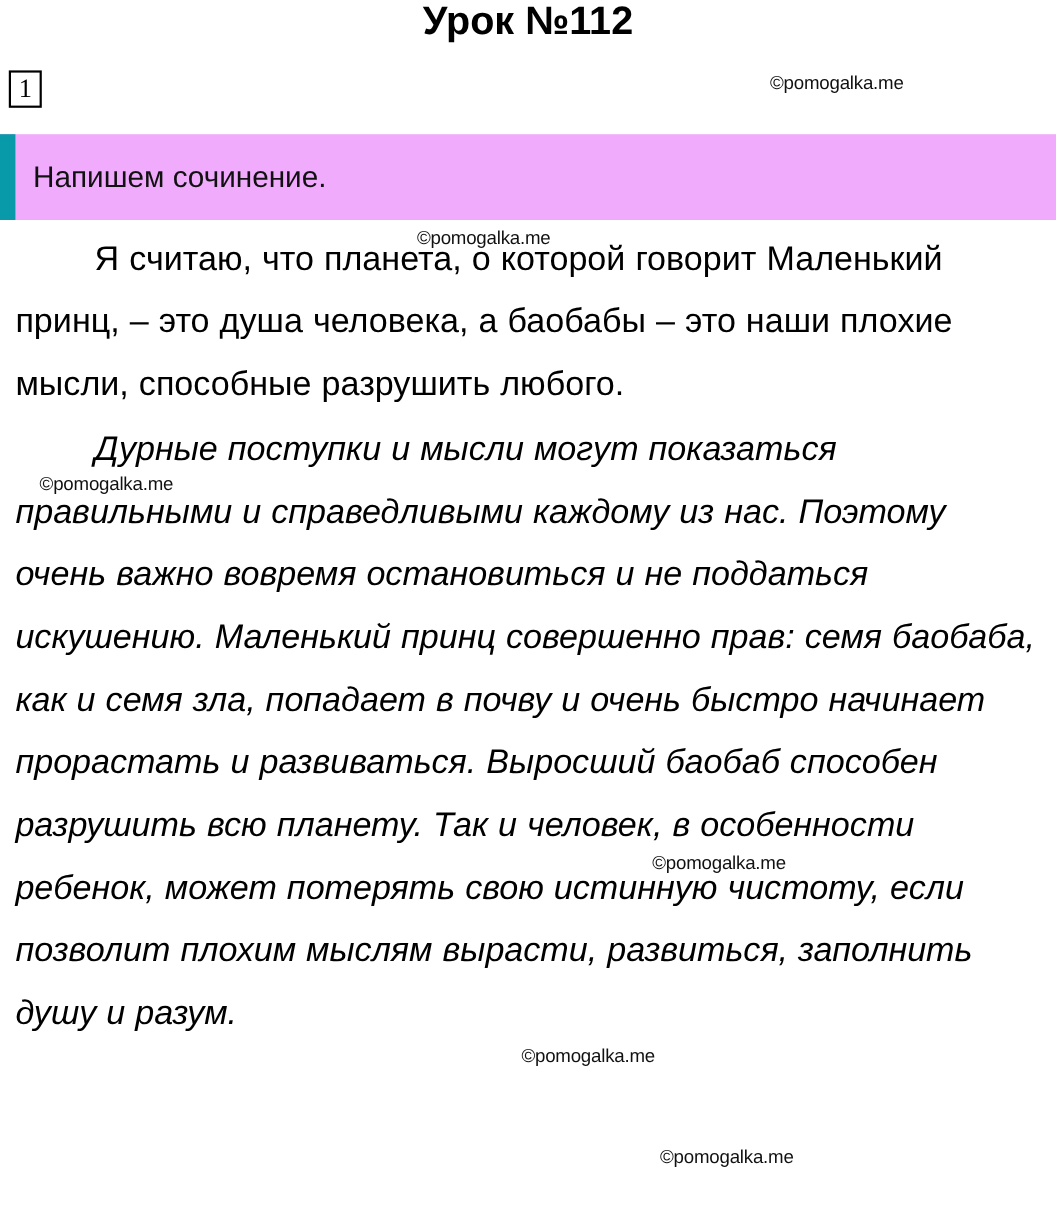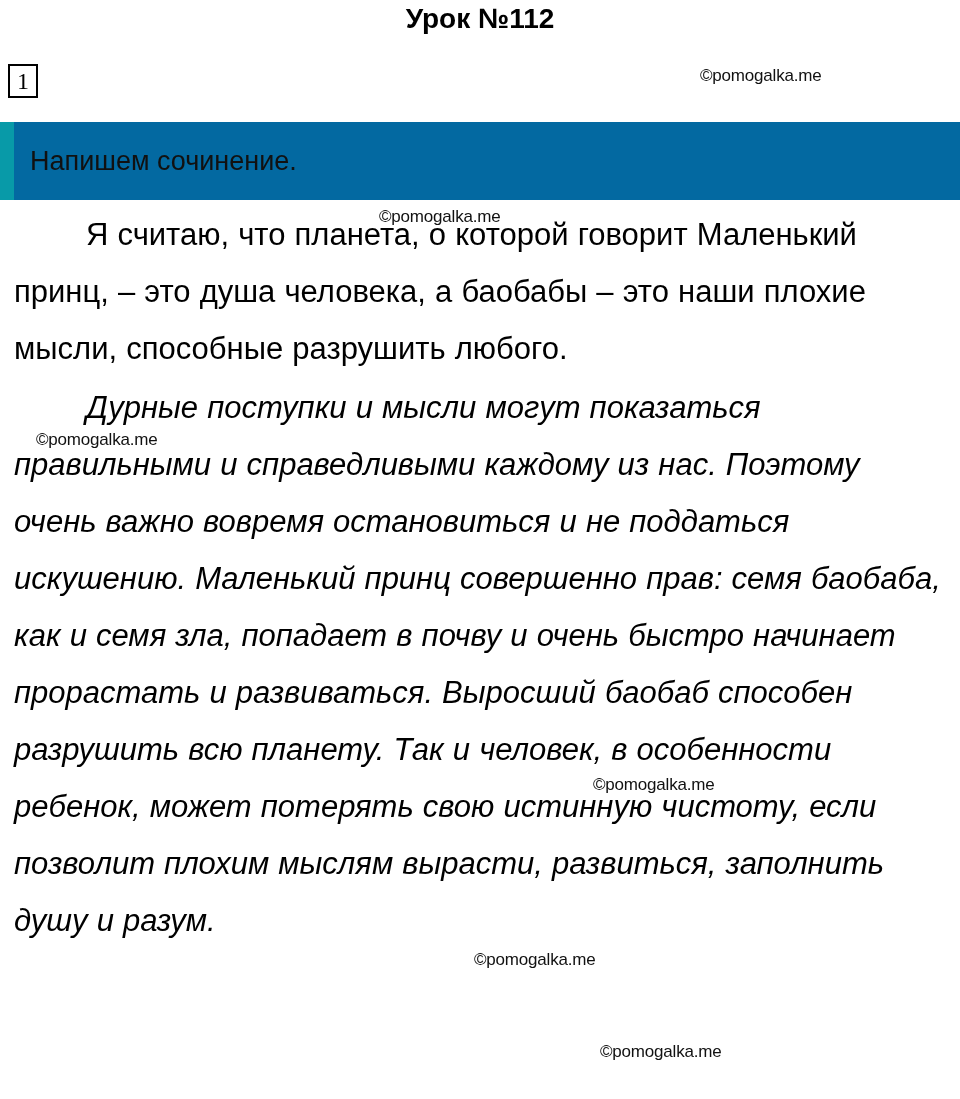--- a/index.html
+++ b/index.html
@@ -23,21 +23,21 @@
     height: 1099px;
   }
 
   
   .lesson-title {
     position: absolute;
     left: 0;
     top: 2px;
     width: 960px;
     text-align: center;
-    font-size: 28px;
+    font-size: 36px;
     font-weight: bold;
     letter-spacing: 0px;
     line-height: 34px;
     white-space: nowrap;
   }
 
   .task-number-box {
     position: absolute;
     left: 8px;
     top: 64px;
@@ -54,21 +54,21 @@
     line-height: 1;
   }
 
   
   .callout {
     position: absolute;
     left: 0;
     top: 122px;
     width: 960px;
     height: 78px;
-    background: #0369a1;
+    background: #f0abfc;
     box-sizing: border-box;
     border-left: 14px solid #089aa8;
     display: flex;
     align-items: center;
   }
   .callout-text {
     padding-left: 16px;
     font-size: 27px;
     line-height: 32px;
     font-weight: normal;

